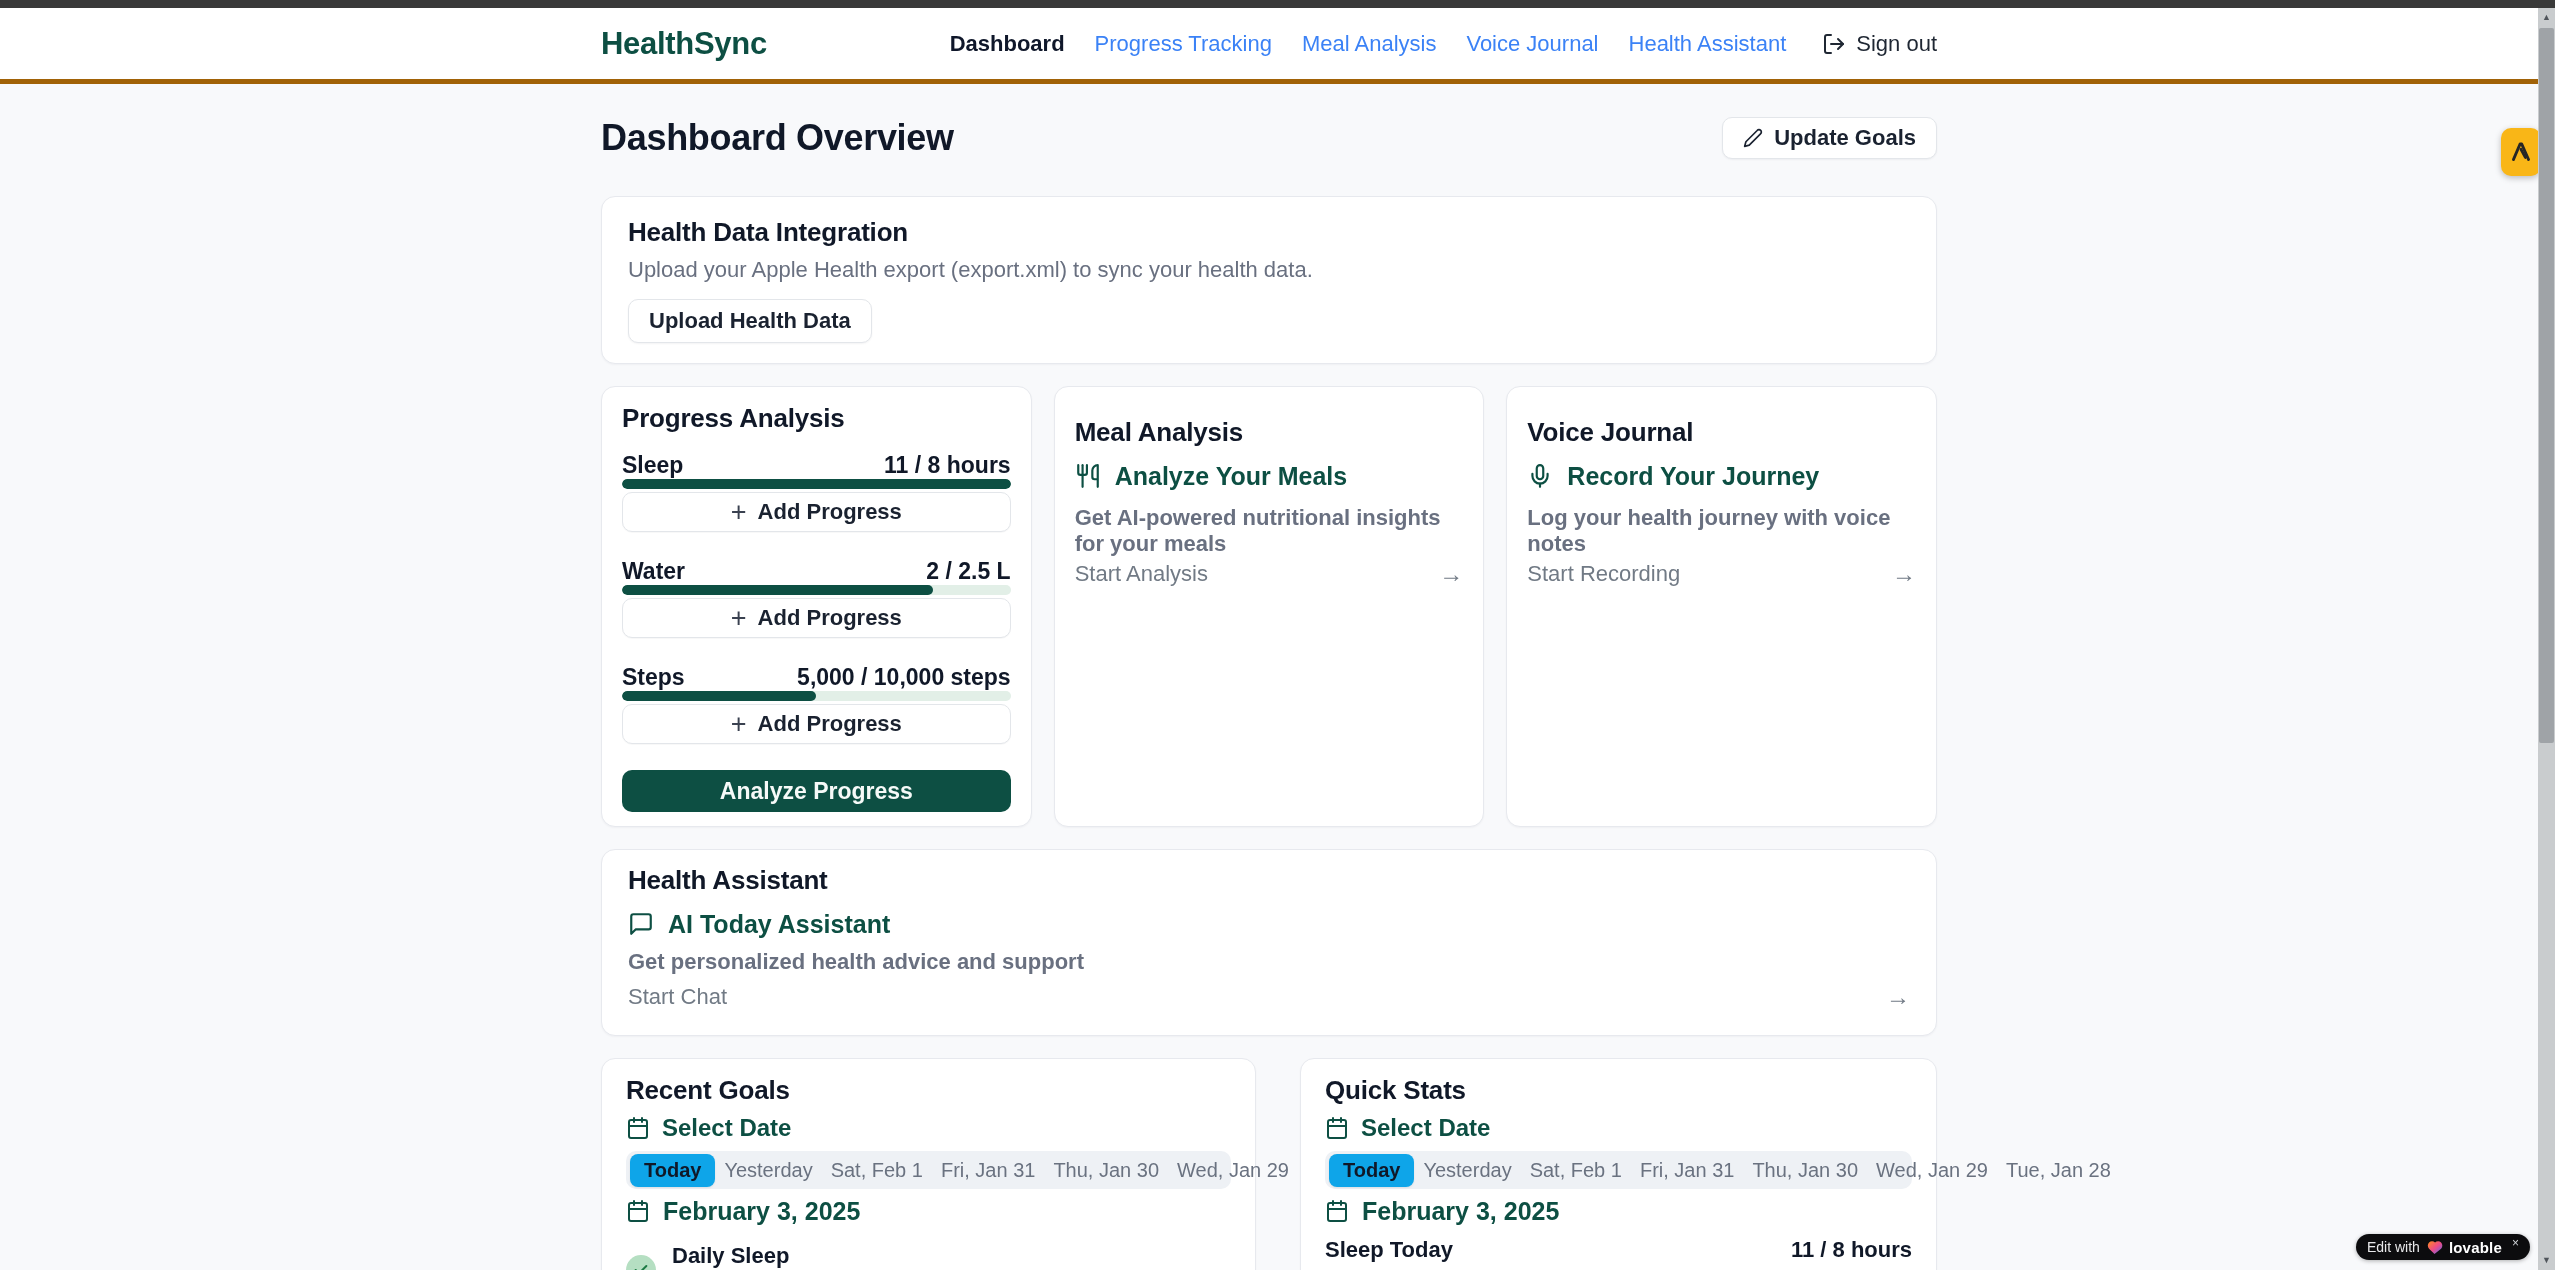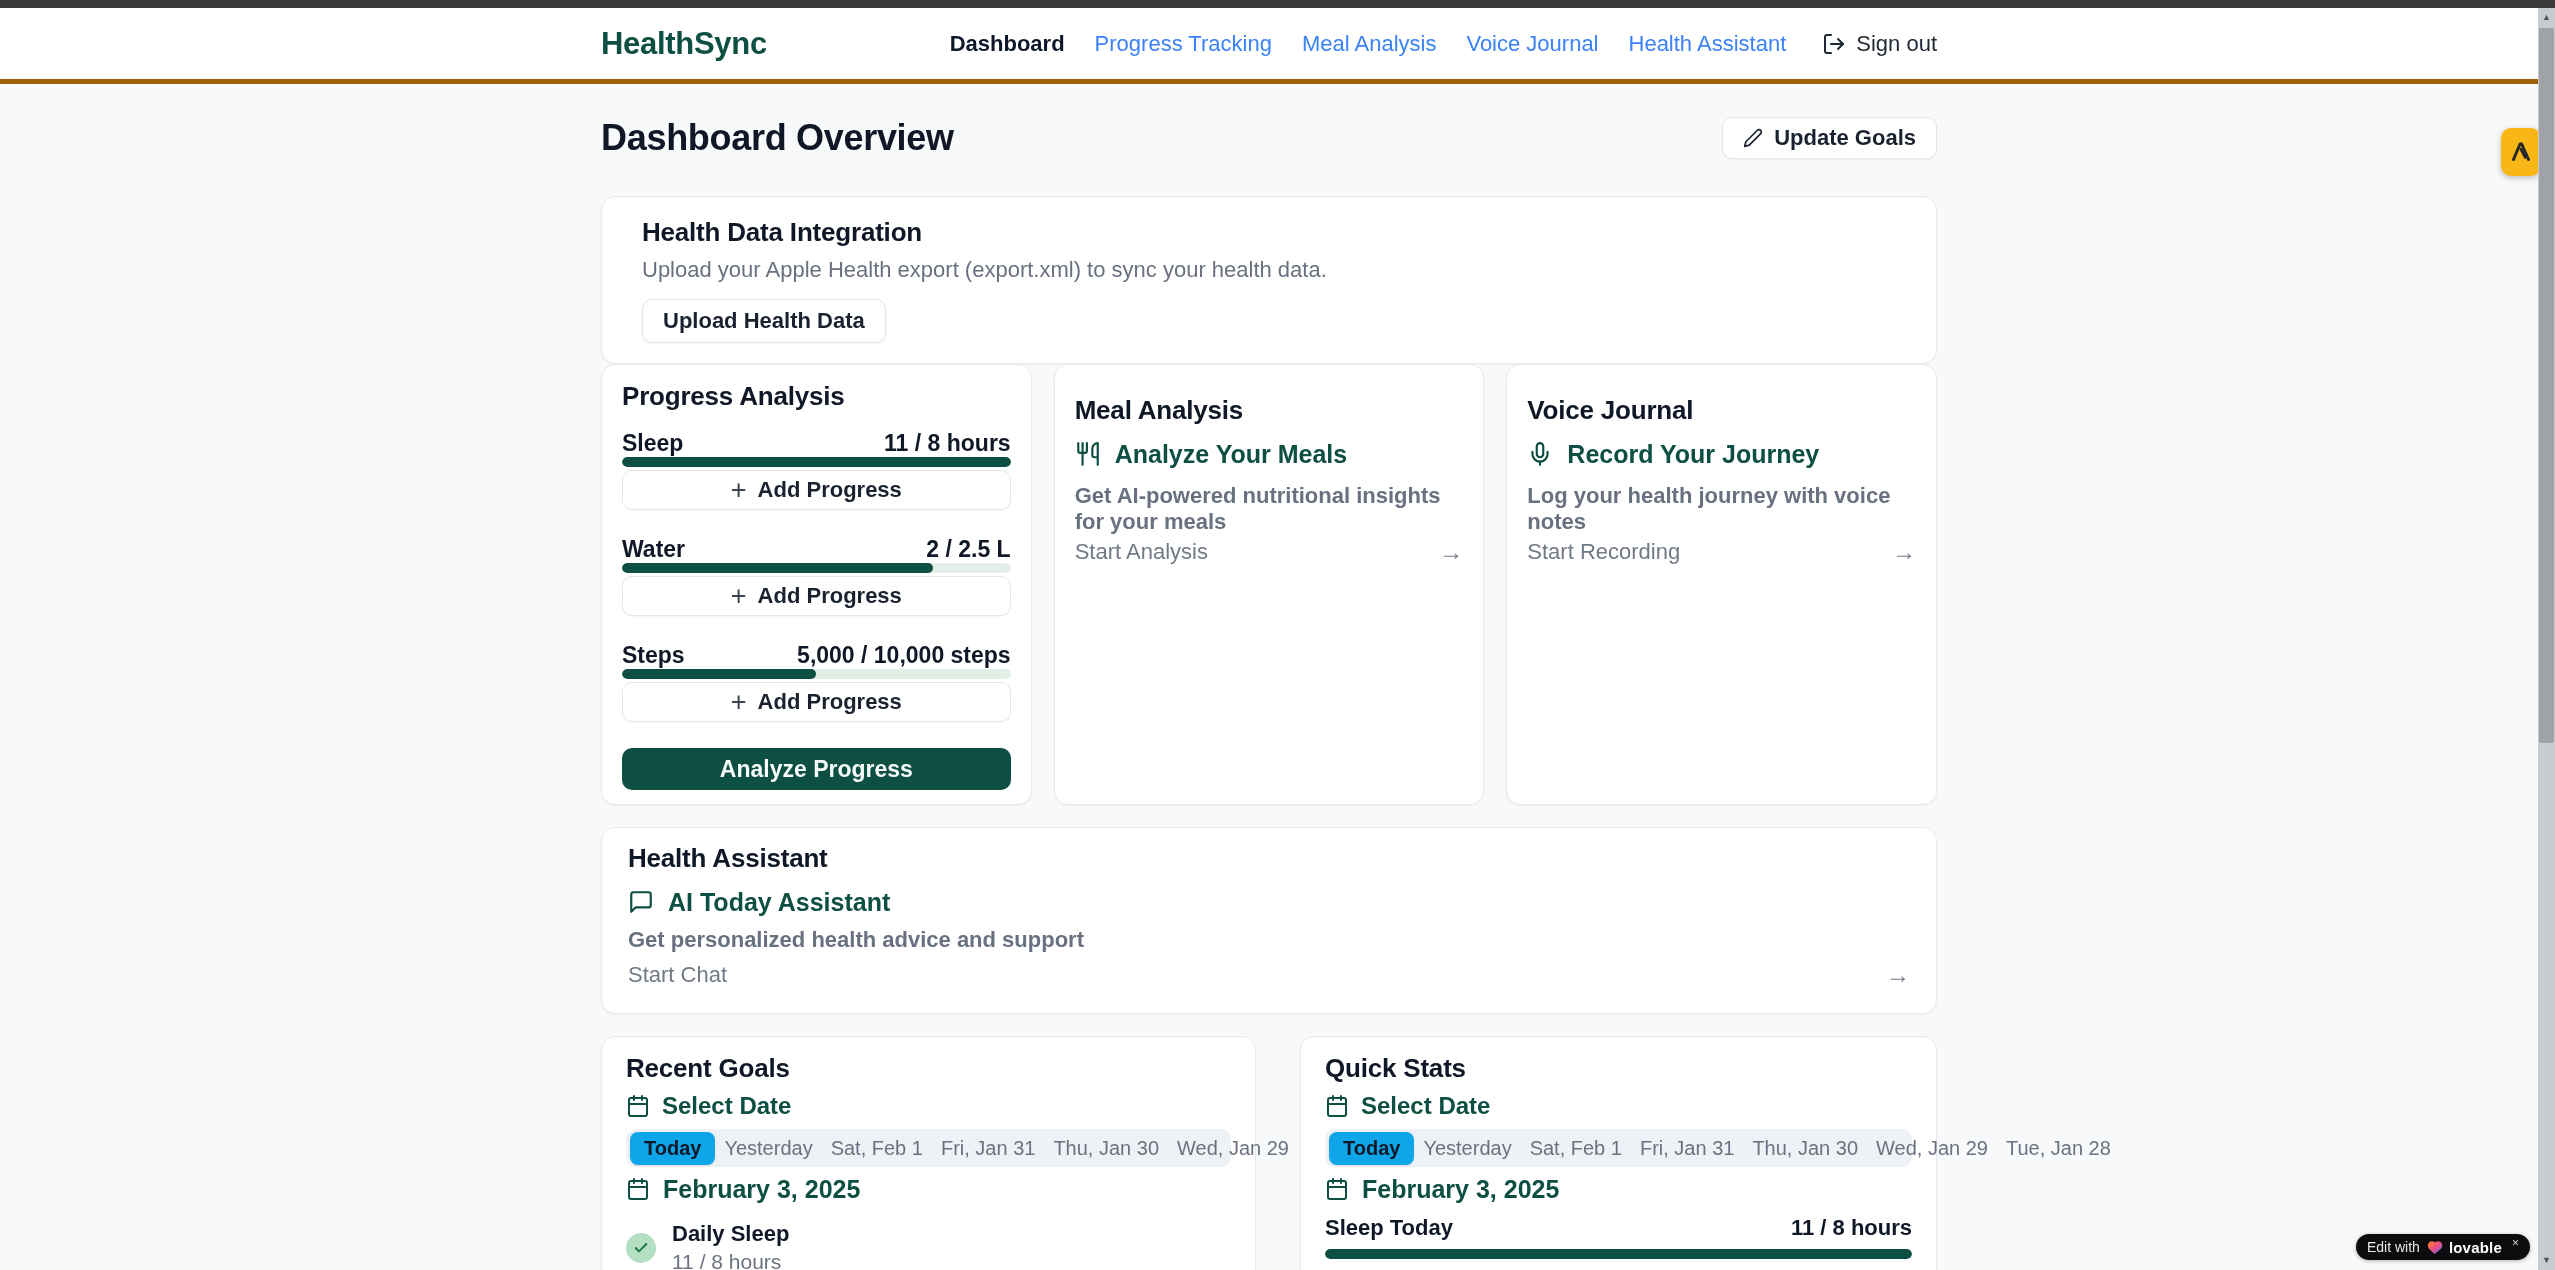--- a/index.html
+++ b/index.html
@@ -19,27 +19,27 @@
 
   .page-head { display:flex; align-items:center; justify-content:space-between; margin-top:32px; height:44px; }
   h1 { font-size:36px; font-weight:700; letter-spacing:-0.3px; color:#101828; }
   .btn-light { display:inline-flex; align-items:center; gap:11px; background:#fff; border:1px solid #e3e6ea;
     border-radius:10px; height:42px; padding:0 20px; font-size:22px; font-weight:600; color:#1a2230;
     box-shadow:0 1px 2px rgba(16,24,40,.05); cursor:pointer; white-space:nowrap; }
 
   .card { background:#fff; border:1px solid #e7e9ee; border-radius:14px; box-shadow:0 1px 2px rgba(16,24,40,.04); }
   .card-title { font-size:26px; font-weight:600; color:#101828; line-height:30px; letter-spacing:-0.2px; }
 
-  .integration { margin-top:36px; padding:20px 40px; }
+  .integration { margin-top:36px; padding:20px 26px; }
   .integration .card-title { margin-bottom:10px; }
   .muted { font-size:22px; color:#697080; line-height:26px; }
   .integration .muted { margin-bottom:16px; }
   .upload-btn { height:44px; }
 
-  .grid3 { display:grid; grid-template-columns:1fr 1fr 1fr; gap:22px; }
+  .grid3 { display:grid; grid-template-columns:1fr 1fr 1fr; gap:22px; margin-top:22px; }
   .p-card { padding:16px 20px 14px; }
   .p-card .card-title { margin-bottom:19px; }
   .metric { margin-bottom:26px; }
   .metric-row { display:flex; justify-content:space-between; align-items:flex-start; font-size:23px; font-weight:600; line-height:26px; margin-bottom:1px; }
   .bar { height:10px; border-radius:5px; background:#e2efe7; overflow:hidden; }
   .bar-fill { height:100%; background:#0d4f43; border-radius:5px; }
   .add-btn { margin-top:3px; width:100%; display:flex; align-items:center; justify-content:center; gap:11px;
     height:40px; background:#fff; border:1px solid #e3e6ea; border-radius:10px; font-size:22px; font-weight:600;
     color:#1a2230; cursor:pointer; box-shadow:0 1px 1px rgba(16,24,40,.03); }
   .plus { font-size:27px; font-weight:400; color:#3a4150; line-height:20px; }

